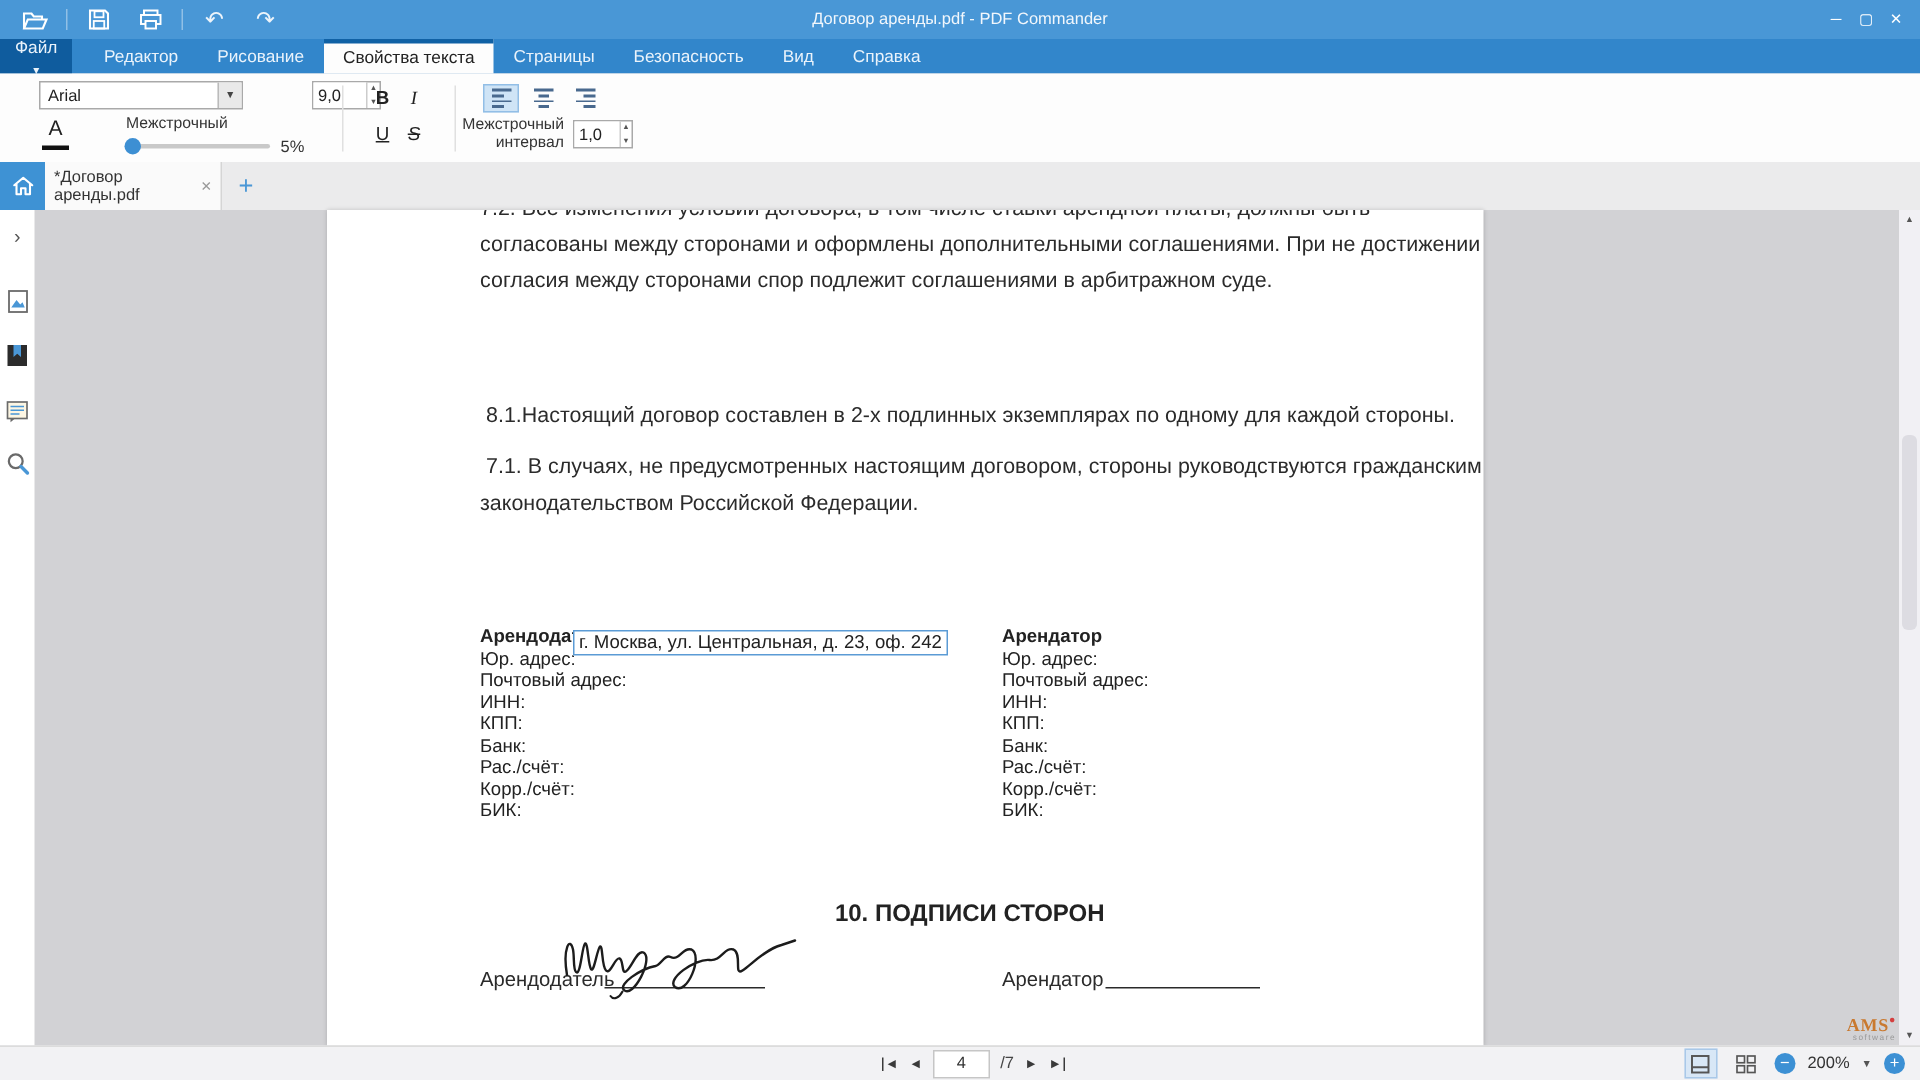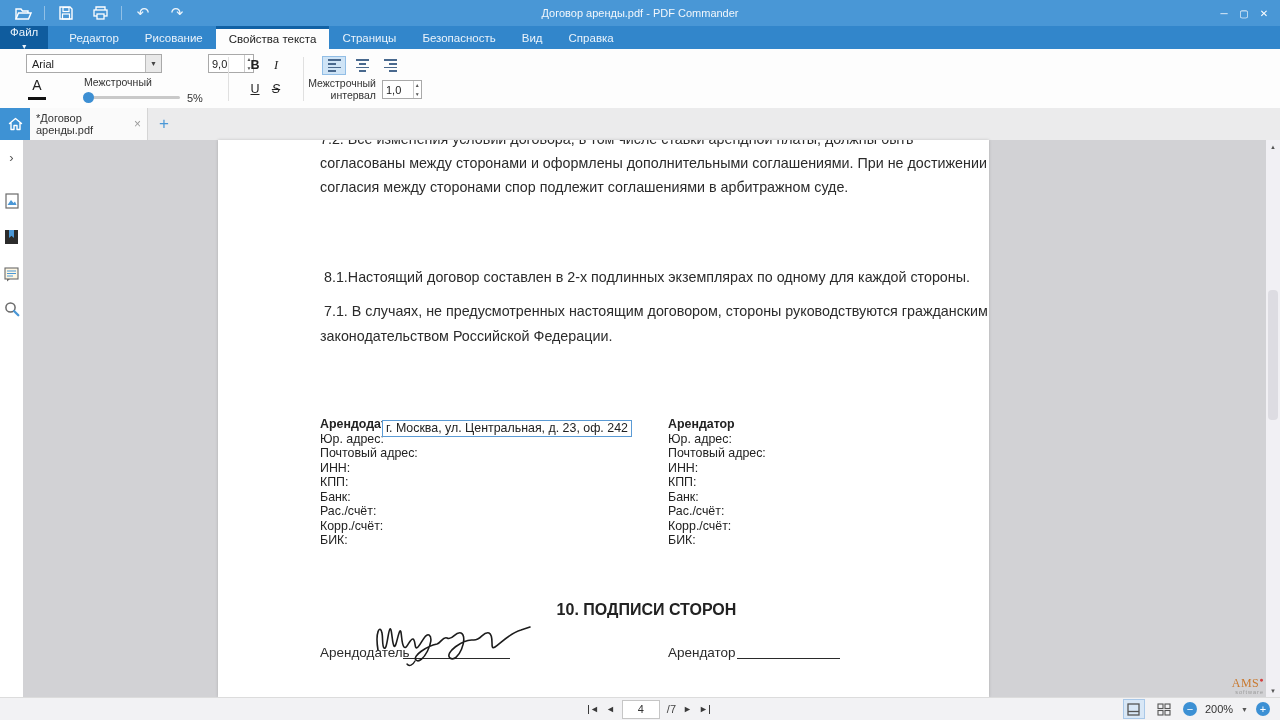--- a/index.html
+++ b/index.html
@@ -58,21 +58,21 @@
   .req{font-size:12.4px;color:#222;white-space:nowrap;}
   .req.hdr{font-weight:bold;}
   .addrbox{border:1px solid #5b9bd5;background:#fff;padding:0 3px 1px 3px;}
   .sigline{border-bottom:1.3px solid #2a2a2a;}
   
   .scroll{right:0;top:0;width:14px;height:557px;background:#f1f0f4;}
   .scr-arrow{left:0;width:14px;height:13px;display:flex;align-items:center;justify-content:center;font-size:6px;color:#555;cursor:pointer;}
   .scr-thumb{left:2px;width:10px;border-radius:4px;background:#dddce2;}
   
   .wm{right:16px;top:536px;text-align:right;line-height:9px;}
-  .wm .b{font-size:12px;font-weight:normal;color:#c9792f;font-family:"Liberation Serif",serif;letter-spacing:.5px;}
+  .wm .b{font-size:12px;font-weight:bold;color:#c9792f;font-family:"Liberation Serif",serif;letter-spacing:.5px;}
   .wm .dot{color:#d43f3f;font-size:7px;vertical-align:super;}
   .wm .s{font-size:5.5px;color:#999;letter-spacing:1px;display:block;}
   
   .statusbar{left:0;top:697px;width:1280px;height:23px;background:#f2f2f4;border-top:1px solid #dcdcdc;box-sizing:border-box;}
   .nav{left:588px;top:0;height:22px;display:flex;align-items:center;gap:7px;font-size:9px;color:#3a3a3a;}
   .navbtn{cursor:pointer;line-height:1;}
   .navbtn.edge{border-left:1.5px solid #3a3a3a;padding-left:1px;}
   .navbtn.edge2{border-right:1.5px solid #3a3a3a;padding-right:1px;}
   .pageinput{width:32px;height:15px;border:1px solid #c6c6c6;background:#fff;font-size:11px;text-align:center;font-family:inherit;color:#333;}
   .ptotal{font-size:11px;color:#444;}

